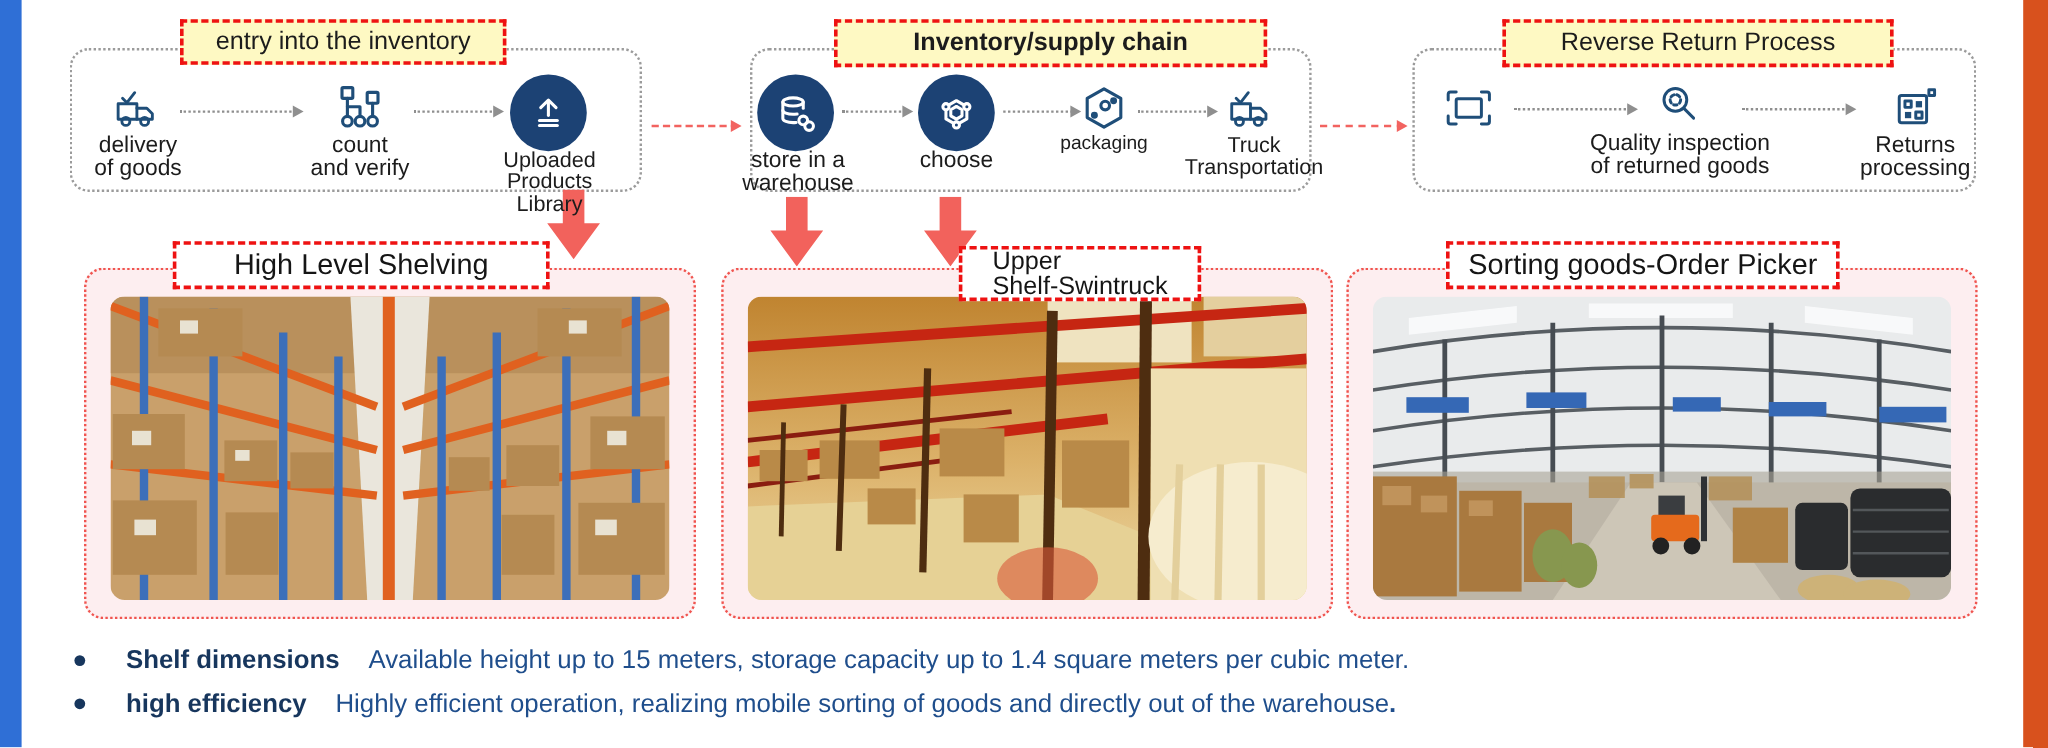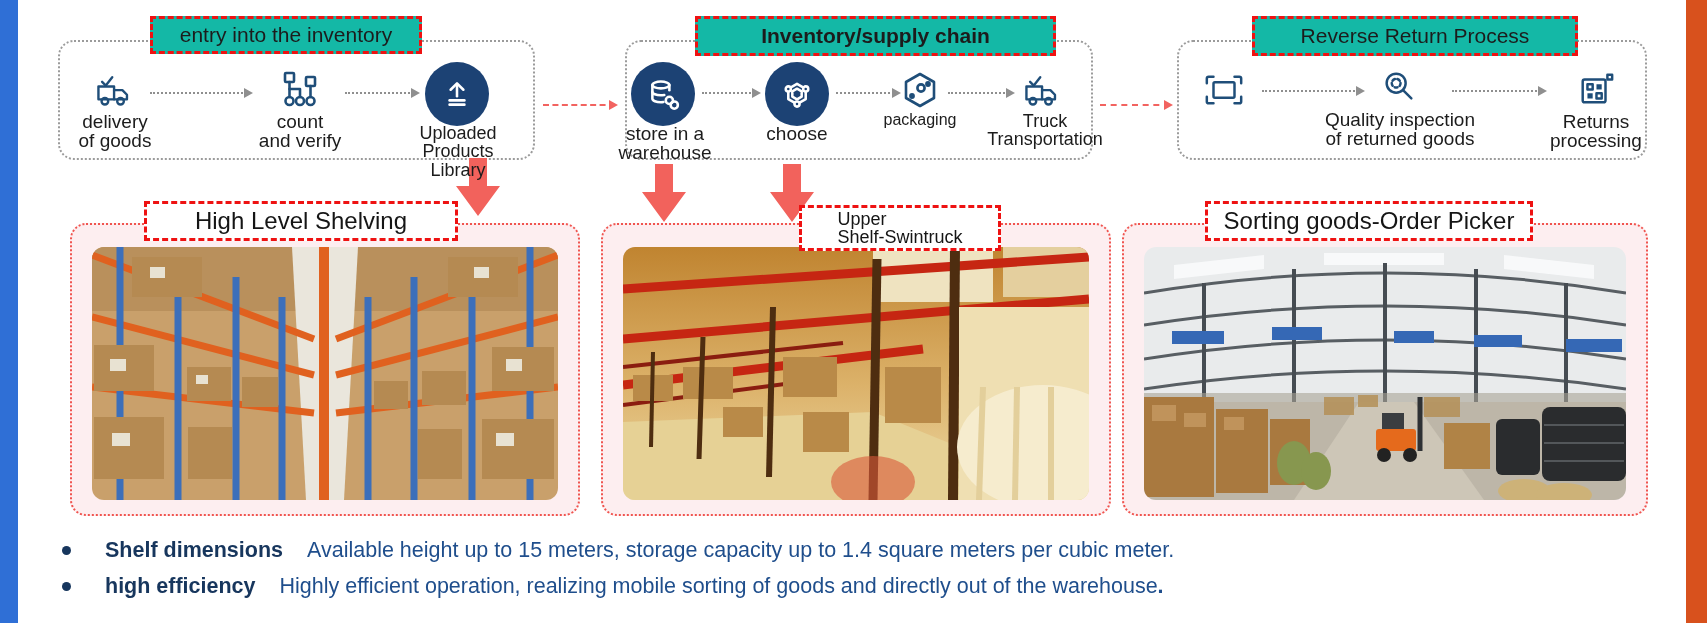--- a/index.html
+++ b/index.html
@@ -3,21 +3,21 @@
 <meta charset="utf-8">
 <style>
   * { margin:0; padding:0; box-sizing:border-box; }
   html,body { background:#ffffff; }
   body { font-family:"Liberation Sans", sans-serif; }
   .canvas { position:relative; width:1707px; height:623px; background:#fff; overflow:hidden; }
 
   .vbar { position:absolute; top:0; height:623px; }
 
   .secbox { position:absolute; border:2px dotted #9b9b9b; border-radius:16px; background:transparent; }
-  .sectitle { position:absolute; border:3px dashed #ee1212; background:#14b8a6; display:flex; align-items:center;
+  .sectitle { position:absolute; border:3px dashed #ee1212; background:#fef9c3; display:flex; align-items:center;
               justify-content:center; font-size:21px; color:#1c1c1c; z-index:3; }
 
   .circle { position:absolute; width:64px; height:64px; border-radius:50%; background:#1c4274;
             display:flex; align-items:center; justify-content:center; z-index:2; }
   .icon { position:absolute; z-index:2; }
   .step-label { position:absolute; text-align:center; font-size:19px; line-height:1.02; color:#1c1c1c;
                 white-space:pre-line; z-index:2; }
 
   .garrow { position:absolute; height:0; border-top:2.5px dotted #8f8f8f; z-index:1; }
   .garrow::after { content:""; position:absolute; right:-3px; top:-6px; width:0; height:0;
@@ -372,21 +372,21 @@
       </g>
       <line x1="276" y1="150" x2="276" y2="204" stroke="#2e3134" stroke-width="5"></line>
       <rect x="238" y="166" width="22" height="18" fill="#3a3d40"></rect>
       <rect x="232" y="182" width="40" height="22" rx="3" fill="#e56a1c"></rect>
       <circle cx="240" cy="208" r="7" fill="#222"></circle>
       <circle cx="266" cy="208" r="7" fill="#222"></circle>
     </svg>
   </div>
 
   <div class="ptitle" style="left:144px; top:201px; width:314px; height:40px; font-size:24px;">High Level Shelving</div>
-  <div class="ptitle" style="left:799px; top:205px; width:202px; height:46px; font-size:18px;">Upper
+  <div class="ptitle" style="left:799px; top:205px; width:202px; height:46px; font-size:21px;">Upper
 Shelf-Swintruck</div>
   <div class="ptitle" style="left:1205px; top:201px; width:328px; height:40px; font-size:24px;">Sorting goods-Order Picker</div>
 
   <div class="bullet" style="left:62px; top:538px;">
     <span class="dot"></span>
     <span class="blabel">Shelf dimensions</span>
     <span class="btext">Available height up to 15 meters, storage capacity up to 1.4 square meters per cubic meter.</span>
   </div>
   <div class="bullet" style="left:62px; top:574px;">
     <span class="dot"></span>

